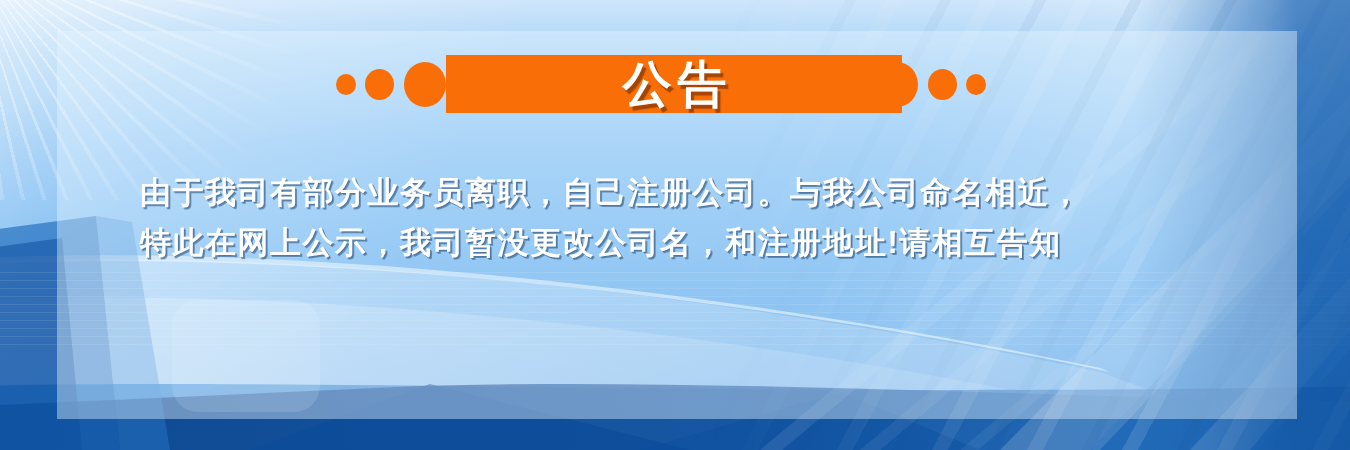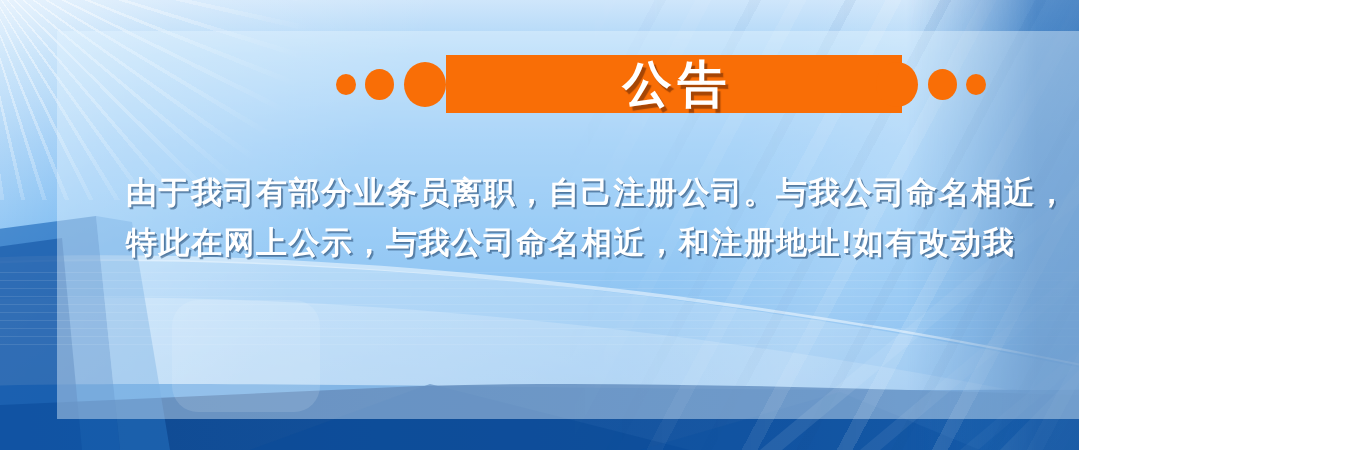--- a/index.html
+++ b/index.html
@@ -6,21 +6,21 @@
     margin: 0;
     padding: 0;
     background: #ffffff;
   }
   body {
     font-family: "Liberation Sans", "DejaVu Sans", sans-serif;
   }
 
   #banner {
     position: relative;
-    width: 1079px;
+    width: 1350px;
     height: 450px;
     overflow: hidden;
     background: #0f766e;
   }
 
   
   .bg-layer {
     position: absolute;
     inset: 0;
     pointer-events: none;
@@ -170,21 +170,21 @@
     font-weight: bold;
     letter-spacing: 6px;
     line-height: 1;
     text-shadow: 3px 4px 1px rgba(96,36,6,0.55);
     white-space: nowrap;
   }
 
   
   #body-text {
     position: absolute;
-    left: 126px;
+    left: 140px;
     top: 168px;
     width: 1090px;
   }
   .body-line {
     color: #ffffff;
     font-size: 31px;
     font-weight: bold;
     line-height: 50px;
     letter-spacing: 1.5px;
     white-space: nowrap;
@@ -298,16 +298,16 @@
       <span class="dot dot-l"></span>
       <span class="gap-m"></span>
       <span class="dot dot-m"></span>
       <span class="gap-s"></span>
       <span class="dot dot-s"></span>
     </div>
   </div>
 
   <div id="body-text">
     <div class="body-line">由于我司有部分业务员离职，自己注册公司。与我公司命名相近，</div>
-    <div class="body-line">特此在网上公示，与我公司命名相近，和注册地址!如有改动我</div>
+    <div class="body-line">特此在网上公示，我司暂没更改公司名，和注册地址!请相互告知</div>
   </div>
 
 </div>
 
 </body></html>

